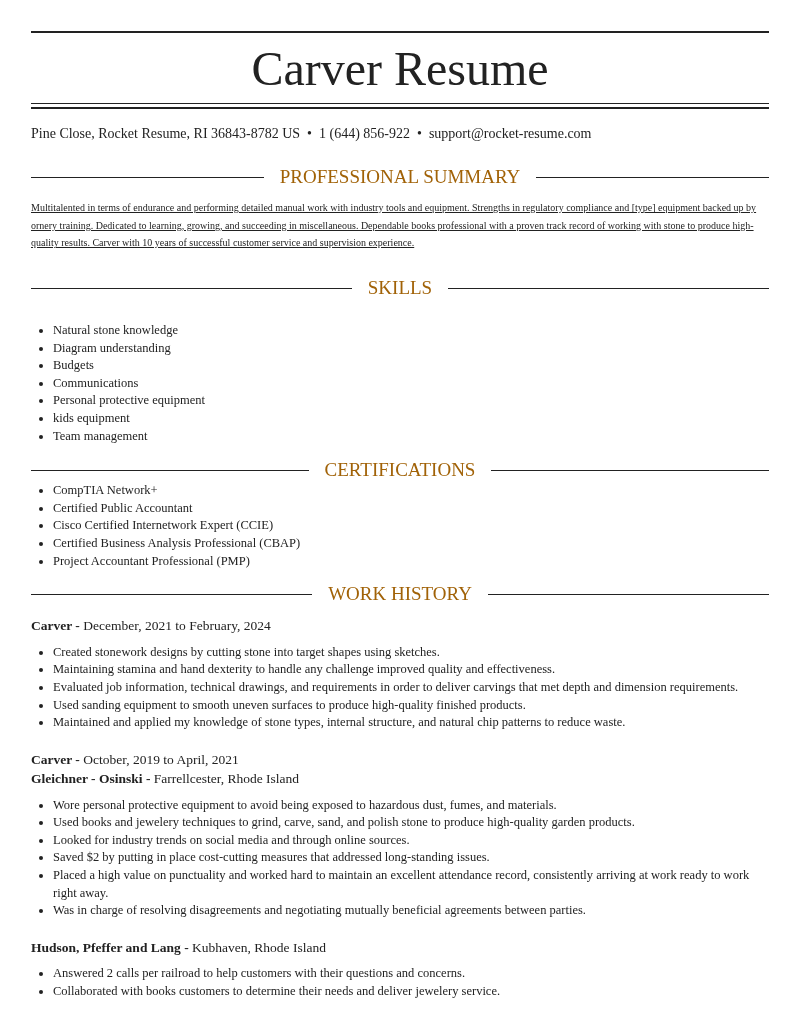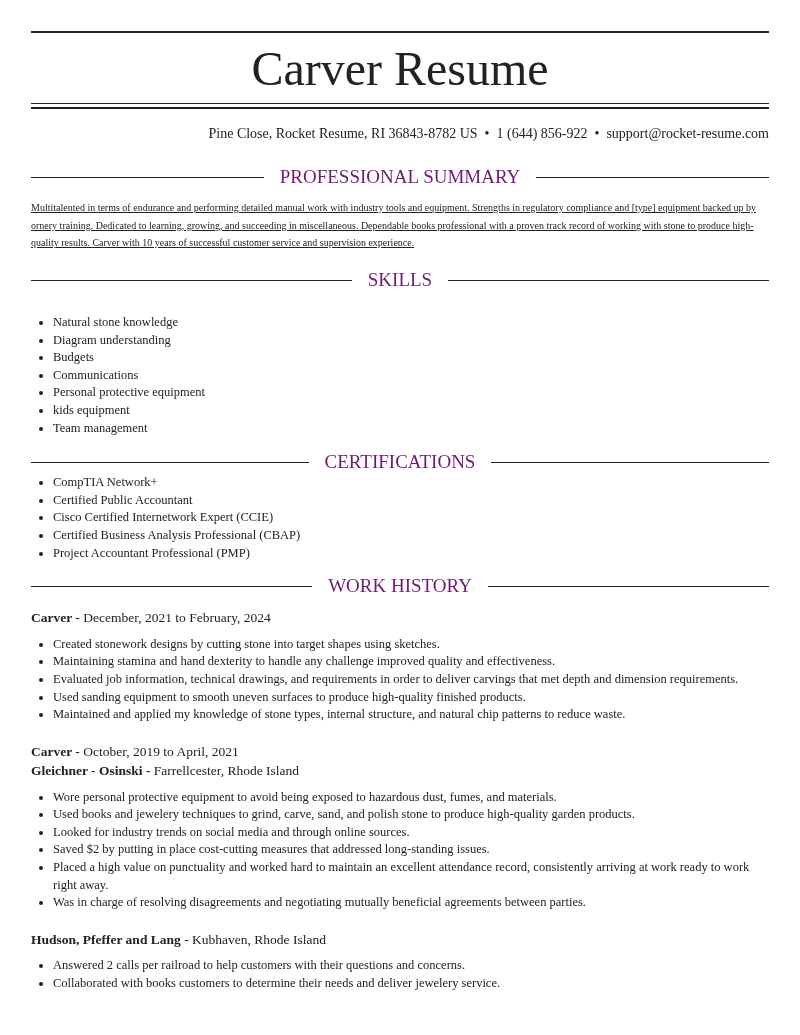--- a/index.html
+++ b/index.html
@@ -10,35 +10,35 @@
   }
   .page { position: relative; padding: 0 31px; }
   .rule-top { margin-top: 31px; height: 2px; background: #222; }
   .title {
     text-align: center; font-size: 48px; line-height: 48px;
     margin-top: 12px; margin-bottom: 10px; color: #222; font-weight: normal;
   }
   .rule-double-a { height: 1px; background: #222; margin-top: 6px; }
   .rule-double-b { height: 2px; background: #222; margin-top: 3px; }
   .contact {
-    text-align: right; font-size: 14px; line-height: 18px; margin-top: 16px;
+    text-align: left; font-size: 14px; line-height: 18px; margin-top: 16px;
     color: #222;
   }
   .contact .sep { margin: 0 7px; }
   .section-head {
     display: flex; align-items: center; gap: 16px;
-    font-size: 19px; line-height: 24px; color: #701a75;
+    font-size: 19px; line-height: 24px; color: #a16207;
   }
   .section-head .line { flex: 1; height: 1px; background: #222; }
   .section-head .label { white-space: nowrap; }
   .summary-head { margin-top: 22px; }
   .summary {
     font-size: 10px; line-height: 17.7px; margin-top: 10px; color: #222; text-decoration: underline;
   }
-  .skills-head { margin-top: 16px; }
+  .skills-head { margin-top: 24px; }
   .skills {
     display: flex; margin-top: 22px;
   }
   .skills ul { flex: 1; }
   ul.bullets {
     margin: 0; padding-left: 22px; list-style: disc;
     font-size: 12.5px; line-height: 17.6px;
   }
   ul.bullets li { padding-left: 0; }
   .cert-head { margin-top: 13px; }

